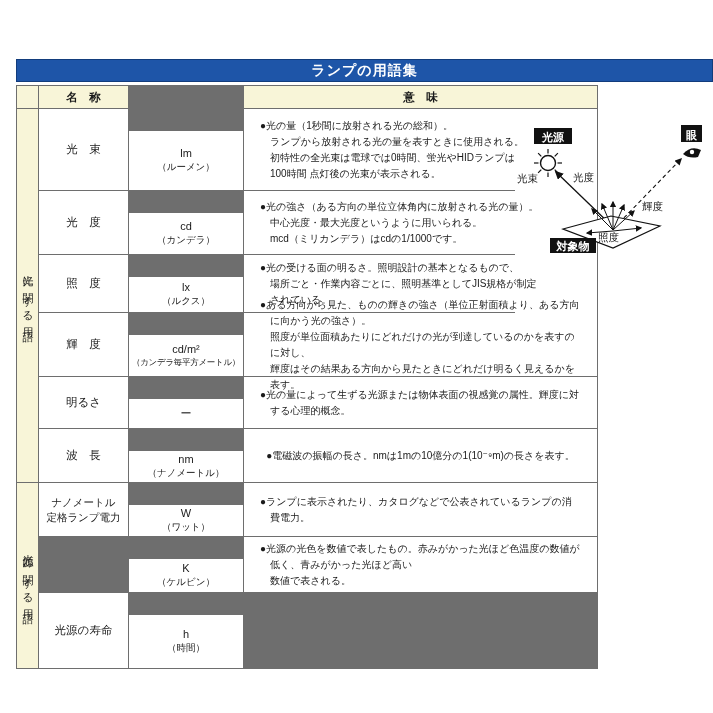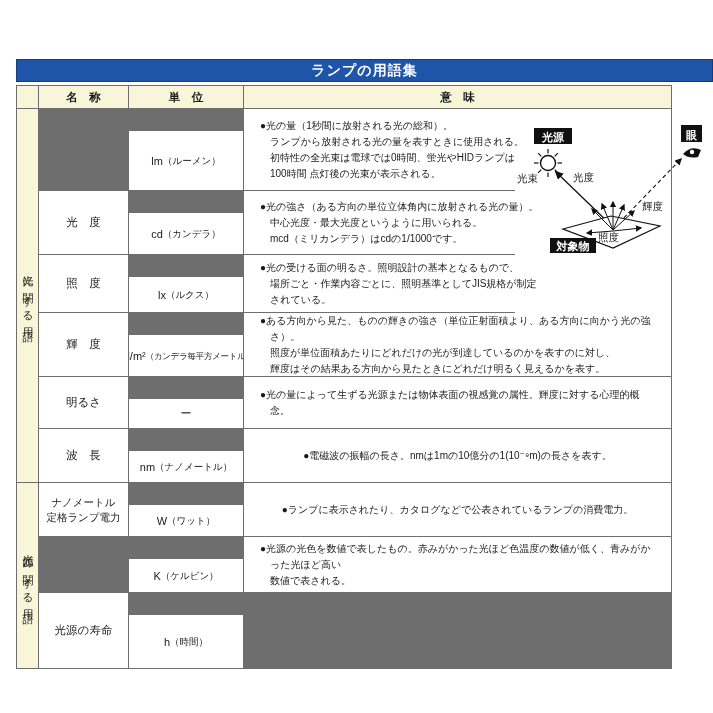--- a/index.html
+++ b/index.html
@@ -2,34 +2,34 @@
 <html><head>
 <meta charset="utf-8">
 <style>
   html,body{margin:0;padding:0;background:#fff;}
   .page{position:relative;width:713px;height:713px;background:#fff;overflow:hidden;
         font-family:"Liberation Sans","DejaVu Sans",sans-serif;color:#1a1a1a;}
   .content{position:absolute;left:16px;top:59px;width:697px;}
   .titlebar{height:23px;background:#1e55a8;border:1px solid #123c7c;box-sizing:border-box;
             display:flex;align-items:center;justify-content:center;margin-bottom:3px;}
   .titlebar span{color:#fff;font-weight:bold;font-size:14px;letter-spacing:1px;}
-  .tbl{display:grid;width:656px;box-sizing:border-box;
+  .tbl{display:grid;width:582px;box-sizing:border-box;
        grid-template-columns:21px 89px 114px 1fr;
        grid-template-rows:22px 81px 63px 57px 63px 51px 53px 53px 55px 75px;
        gap:1px;background:#6e6e6e;border:1px solid #6e6e6e;}
   .cell{background:#fff;display:flex;align-items:center;justify-content:center;overflow:hidden;}
   .head{background:#f8f5d8;font-weight:bold;font-size:11.5px;}
   .sb{background:#f8f5d8;}
   .vtext{writing-mode:vertical-rl;text-orientation:upright;font-size:11px;letter-spacing:3px;}
   .c1{grid-column:1}.c2{grid-column:2}.c3{grid-column:3}.c4{grid-column:4}
   .r1{grid-row:1}.r2{grid-row:2}.r3{grid-row:3}.r4{grid-row:4}.r5{grid-row:5}
   .r6{grid-row:6}.r7{grid-row:7}.r8{grid-row:8}.r9{grid-row:9}.r10{grid-row:10}
   .sb1{grid-row:2/8}.sb2{grid-row:8/11}
   .name{font-size:11.5px;text-align:center;white-space:pre-line;line-height:1.35;}
-  .unit{flex-direction:row;margin-top:22px;}
+  .unit{flex-direction:column;margin-top:22px;}
   .unit-main{font-size:11px;}
   .unit-kana{font-size:9.5px;margin-top:2px;white-space:nowrap;}
   .unit-kana.small{font-size:8.5px;letter-spacing:-0.3px;}
   .mcell{justify-content:center;padding:0 8px;box-sizing:border-box;}
   .mtext{margin:8px;font-size:10px;line-height:1.6;white-space:pre-line;
          text-indent:-1em;padding-left:1em;}
   .merged{grid-row:2/6;grid-column:4;background:#fff;position:relative;
           display:flex;flex-direction:column;}
   .mblock{display:flex;align-items:center;padding:0 8px;box-sizing:border-box;}
   .b1{height:81px}.b2{height:63px}.b3{height:57px}.b4{height:63px}
@@ -45,30 +45,30 @@
   <div class="content">
 
     <div class="titlebar">
       <span>ランプの用語集</span>
     </div>
 
     <div class="tbl">
 
       <div class="cell head c1 r1"></div>
       <div class="cell head c2 r1">名　称</div>
-      <div class="cell head c3 r1">単　位</div>
       <div class="cell head c4 r1">意　味</div>
 
       <div class="cell sb c1 sb1">
         <span class="vtext">光に関する用語</span>
       </div>
       <div class="cell sb c1 sb2">
         <span class="vtext">光源に関する用語</span>
       </div>
 
+      <div class="cell c2 r2 name">光　束</div>
       <div class="cell c3 r2 unit">
         <span class="unit-main">lm</span>
         <span class="unit-kana">（ルーメン）</span>
       </div>
 
       <div class="cell c2 r3 name">光　度</div>
       <div class="cell c3 r3 unit">
         <span class="unit-main">cd</span>
         <span class="unit-kana">（カンデラ）</span>
       </div>

